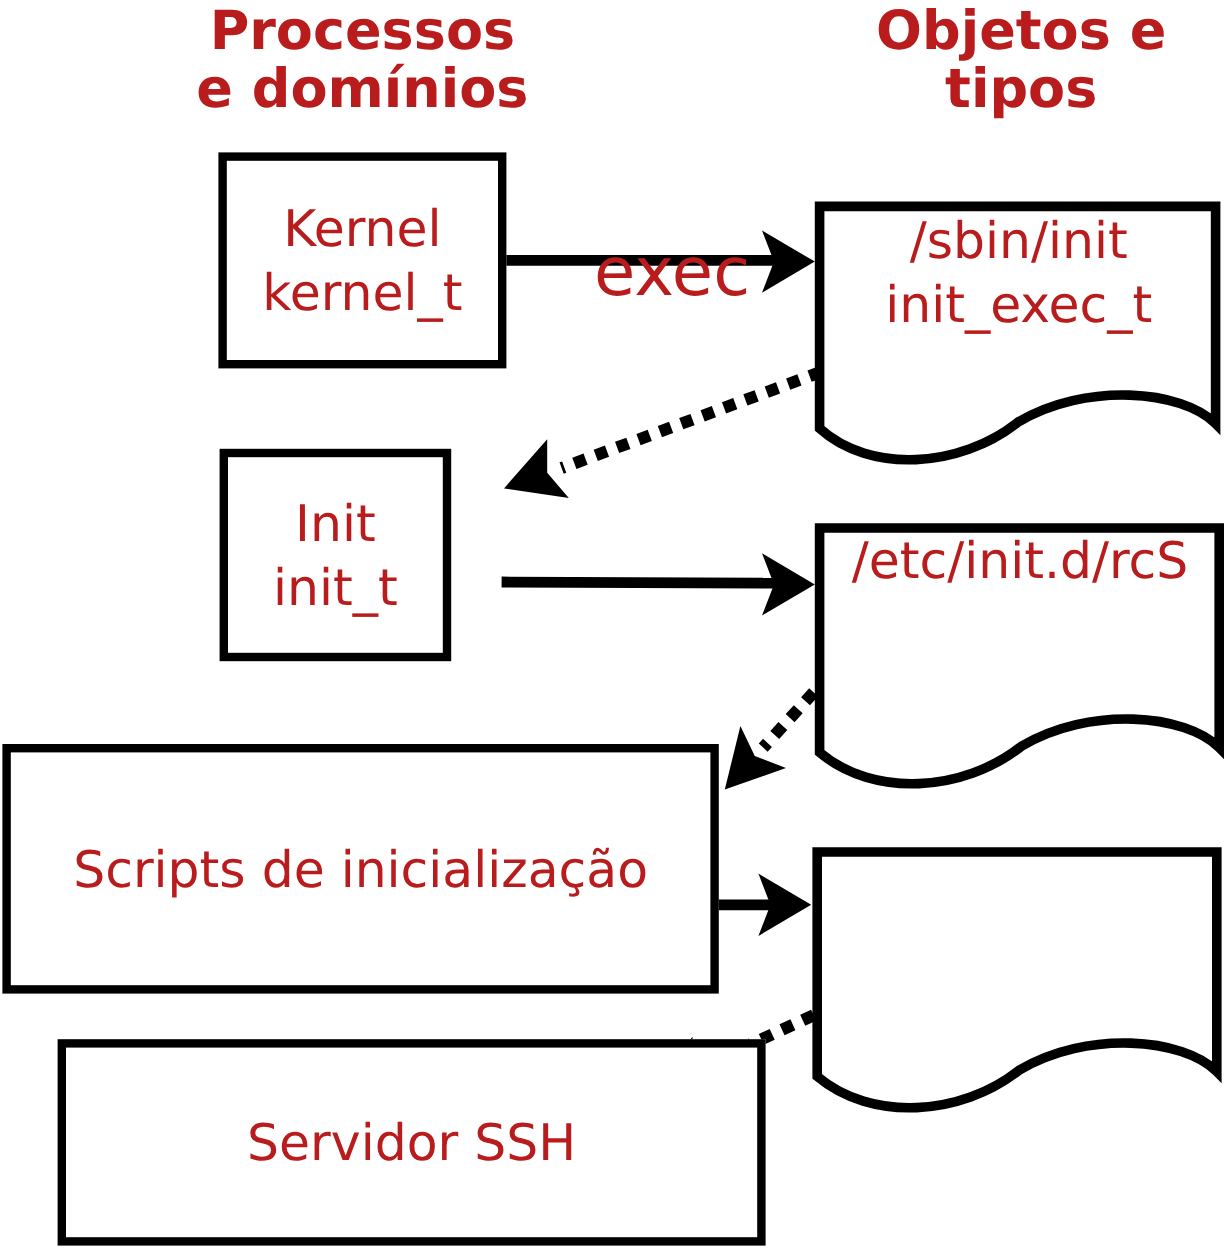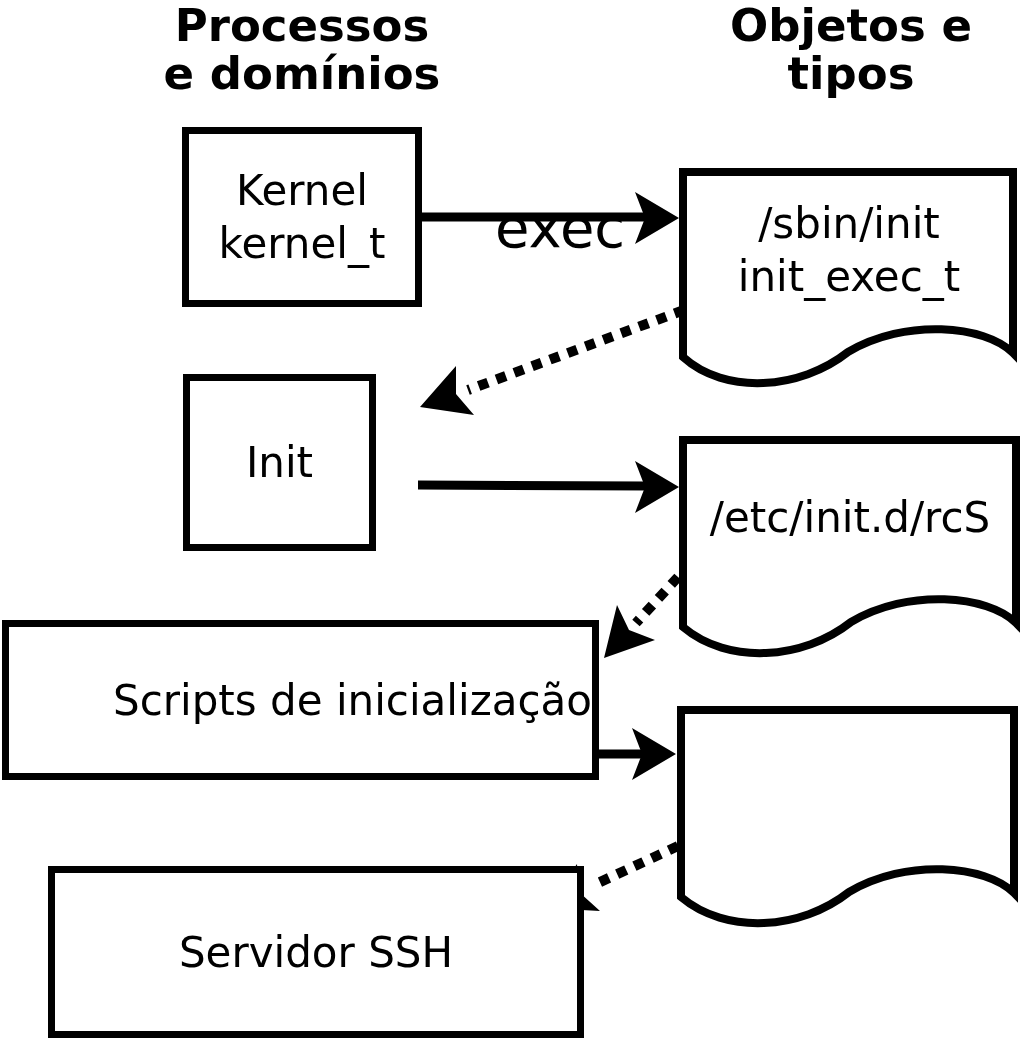--- a/index.html
+++ b/index.html
@@ -2,21 +2,21 @@
 <html><head>
 <meta charset="utf-8">
 <style>
   html, body { margin: 0; padding: 0; background: #ffffff; }
   .canvas {
     position: relative;
     width: 1024px;
     height: 1046px;
     background: #ffffff;
     font-family: "DejaVu Sans", sans-serif;
-    color: #000000;
+    color: #b91c1c;
     overflow: hidden;
   }
   .layer {
     position: absolute;
     left: 0; top: 0;
     width: 1024px; height: 1046px;
   }
   .hdr {
     position: absolute;
     text-align: center;
@@ -36,30 +36,29 @@
     flex-direction: column;
     align-items: center;
     justify-content: center;
     text-align: center;
     font-size: 42px;
     line-height: 53px;
     white-space: nowrap;
   }
   .box-kernel   { left: 182px; top: 127px; width: 240px; height: 180px; }
   .box-init     { left: 183px; top: 374px; width: 193px; height: 177px; }
-  .box-scripts  { left: 2px;   top: 620px; width: 597px; height: 160px; align-items: flex-end; }
-  .box-servidor { left: 48px;  top: 866px; width: 536px; height: 172px; }
+  .box-scripts  { left: 2px;   top: 620px; width: 597px; height: 208px; }
+  .box-servidor { left: 48px;  top: 866px; width: 590px; height: 172px; }
   .doctext {
     position: absolute;
     width: 332px;
     height: 152px;
     display: flex;
     flex-direction: column;
     align-items: center;
-    justify-content: center;
     text-align: center;
     font-size: 42px;
     line-height: 53px;
     white-space: nowrap;
   }
   .doctext-1 { left: 683px; top: 174px; }
   .doctext-2 { left: 684px; top: 441px; }
   .doctext-3 { left: 682px; top: 711px; }
   .edge-label {
     position: absolute;
@@ -122,20 +121,21 @@
   </div>
 
   <div class="edge-label">exec</div>
 
   <div class="pbox box-kernel">
     <div>Kernel</div>
     <div>kernel_t</div>
   </div>
   <div class="pbox box-init">
     <div>Init</div>
+    <div>init_t</div>
   </div>
   <div class="pbox box-scripts">
     <div>Scripts de inicialização</div>
   </div>
   <div class="pbox box-servidor">
     <div>Servidor SSH</div>
   </div>
 
   <div class="doctext doctext-1">
     <div>/sbin/init</div>

